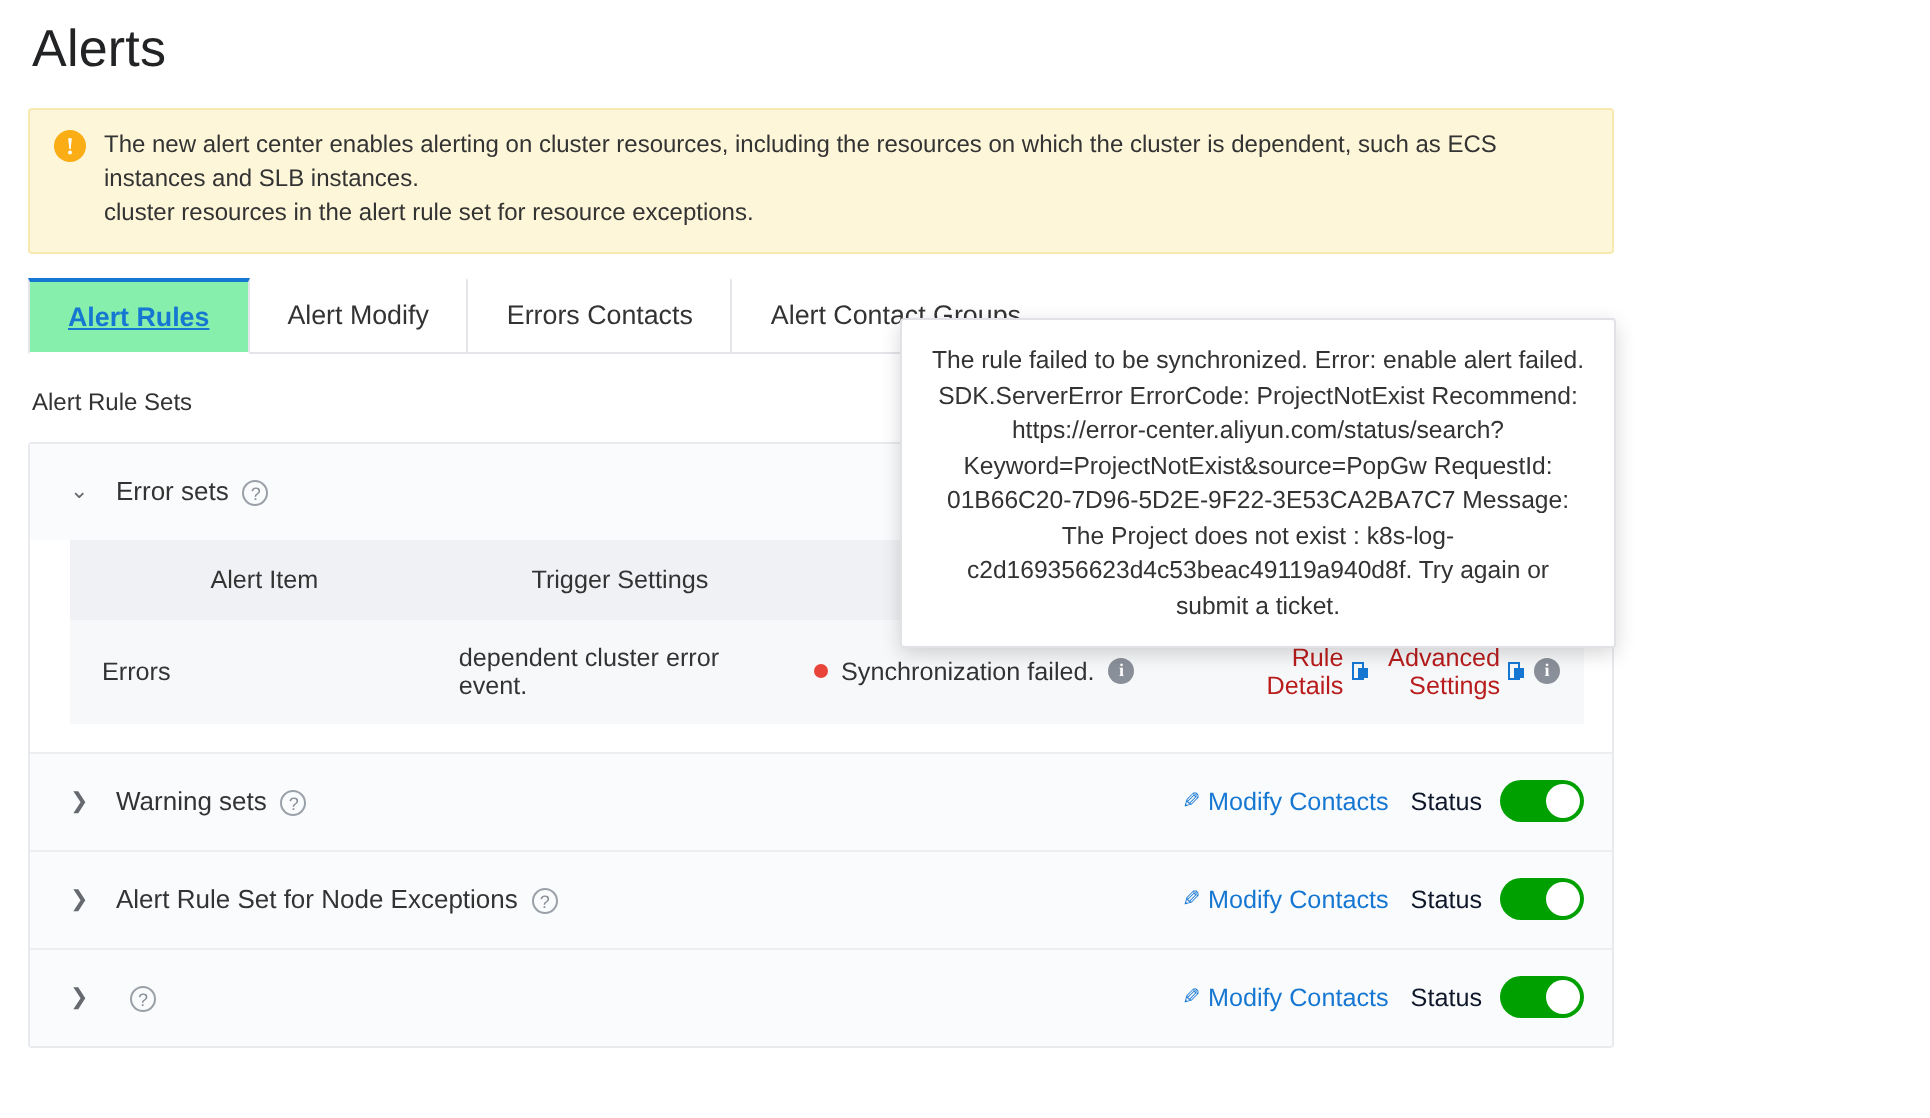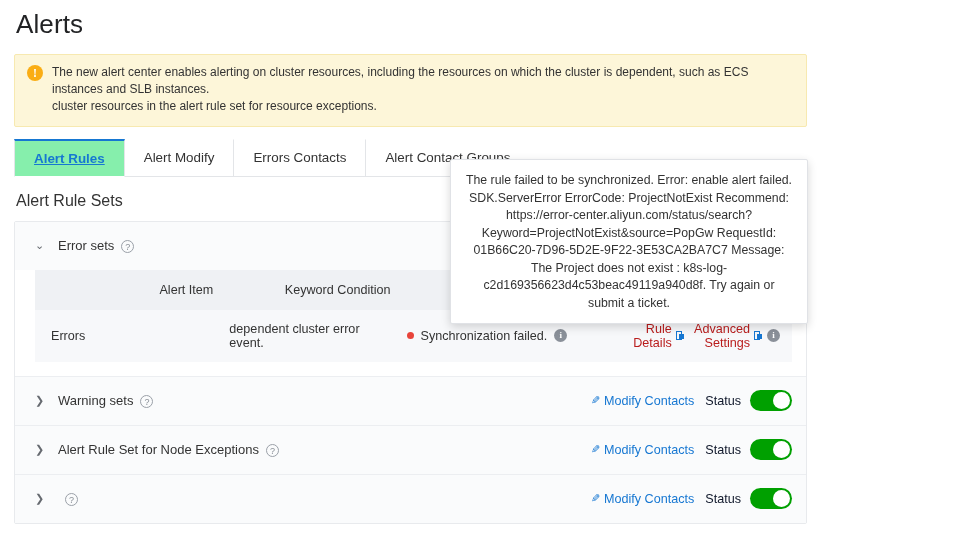--- a/index.html
+++ b/index.html
@@ -95,21 +95,21 @@
 
   
   .section-row {
     display: flex;
     align-items: center;
     justify-content: space-between;
     height: 44px;
     padding-top: 4px;
   }
   .section-title {
-    font-size: 16px;
+    font-size: 12px;
     color: #333333;
     padding-left: 2px;
   }
   .section-actions { display: flex; align-items: center; gap: 7px; }
   .btn-primary {
     background: #0064c8;
     color: #ffffff;
     border: none;
     border-radius: 2px;
     font-size: 13.2px;
@@ -201,21 +201,21 @@
     width: 17px; height: 17px;
     border-radius: 50%;
     background: #ffffff;
   }
 
   
   .rs-body { background: #ffffff; padding: 0 14px 14px 20px; }
   .data-table { width: 100%; border-collapse: collapse; }
   .data-table th {
     background: #eff1f4;
-    text-align: right;
+    text-align: center;
     font-weight: 400;
     font-size: 12.6px;
     color: #333333;
     padding: 12px 0 12px 16px;
     height: 40px;
   }
   .data-table td {
     background: #f7f8fa;
     font-size: 12.6px;
     color: #333333;
@@ -356,21 +356,21 @@
           <span class="switch">
               <span class="knob"></span>
             </span>
         </div>
       </div>
       <div class="rs-body">
         <table class="data-table">
           <thead>
             <tr>
               <th class="col-item">Alert Item</th>
-              <th class="col-cond">Keyword Condition</th>
+              <th class="col-cond">Trigger Settings</th>
               <th class="col-status"></th>
               <th class="col-ops"></th>
             </tr>
           </thead>
           <tbody>
             <tr>
               <td>Errors</td>
               <td>dependent cluster error event.</td>
               <td>
                 <span class="sync-cell">

